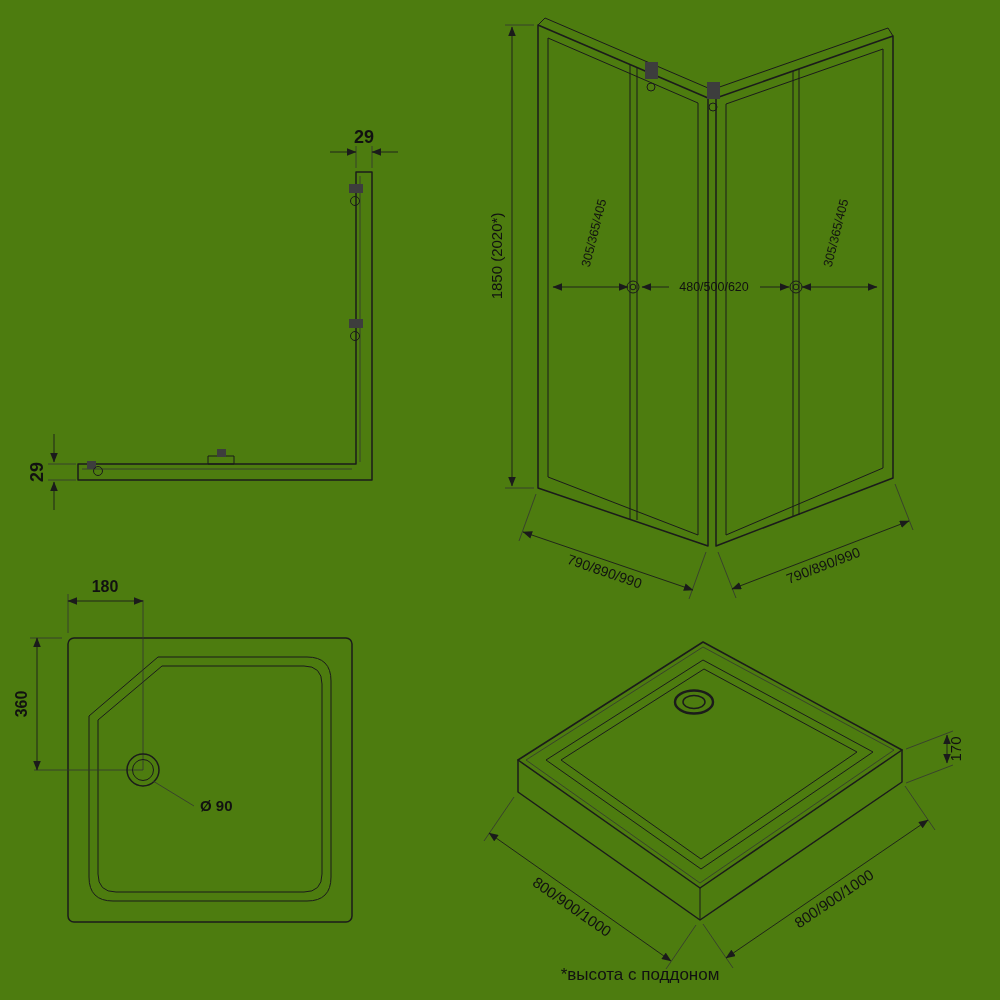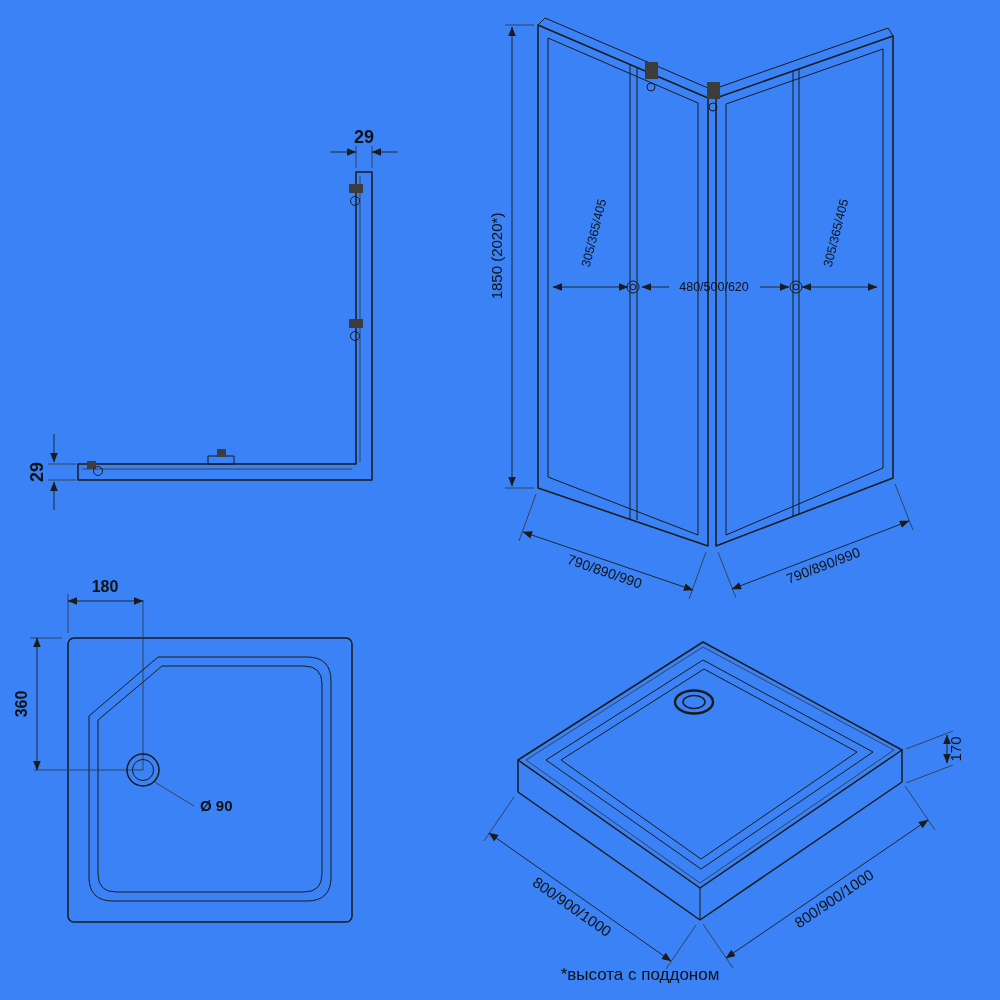--- a/index.html
+++ b/index.html
@@ -1,17 +1,17 @@
 <!DOCTYPE html>
 <html><head>
 <meta charset="utf-8">
 <style>
   html,body{margin:0;padding:0;background:#e9e9e9;}
   .canvas{
-    width:1000px;height:1000px;margin:0 auto;background:#3b82f6;
+    width:1000px;height:1000px;margin:0 auto;background:#4d7c0f;
     position:relative;font-family:"Liberation Sans",sans-serif;
   }
   svg text{
     font-family:"Liberation Sans",sans-serif;
     fill:#111;
   }
   .main{fill:none;stroke:#1b1b1b;stroke-width:1.5;stroke-linejoin:round;stroke-linecap:round;}
   .thin{fill:none;stroke:#1b1b1b;stroke-width:1;stroke-linejoin:round;}
   .hair{fill:none;stroke:#333;stroke-width:.8;}
   .ext{fill:none;stroke:#333;stroke-width:.8;}

